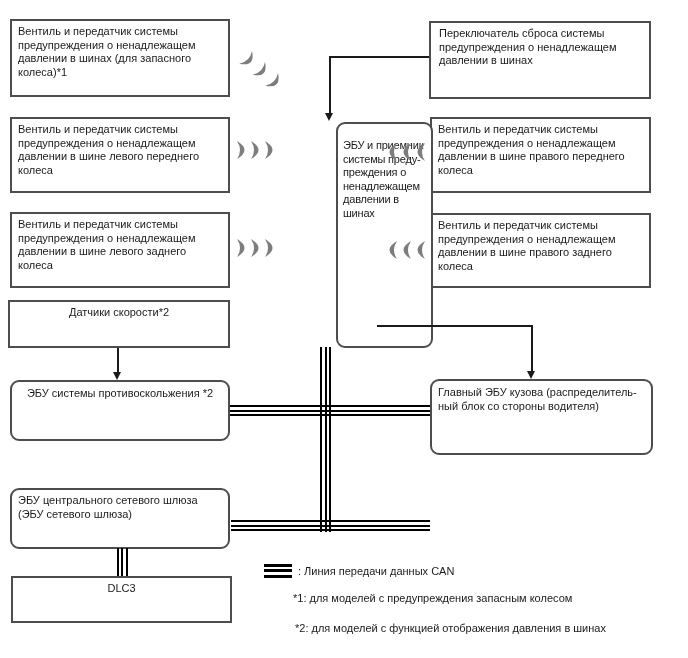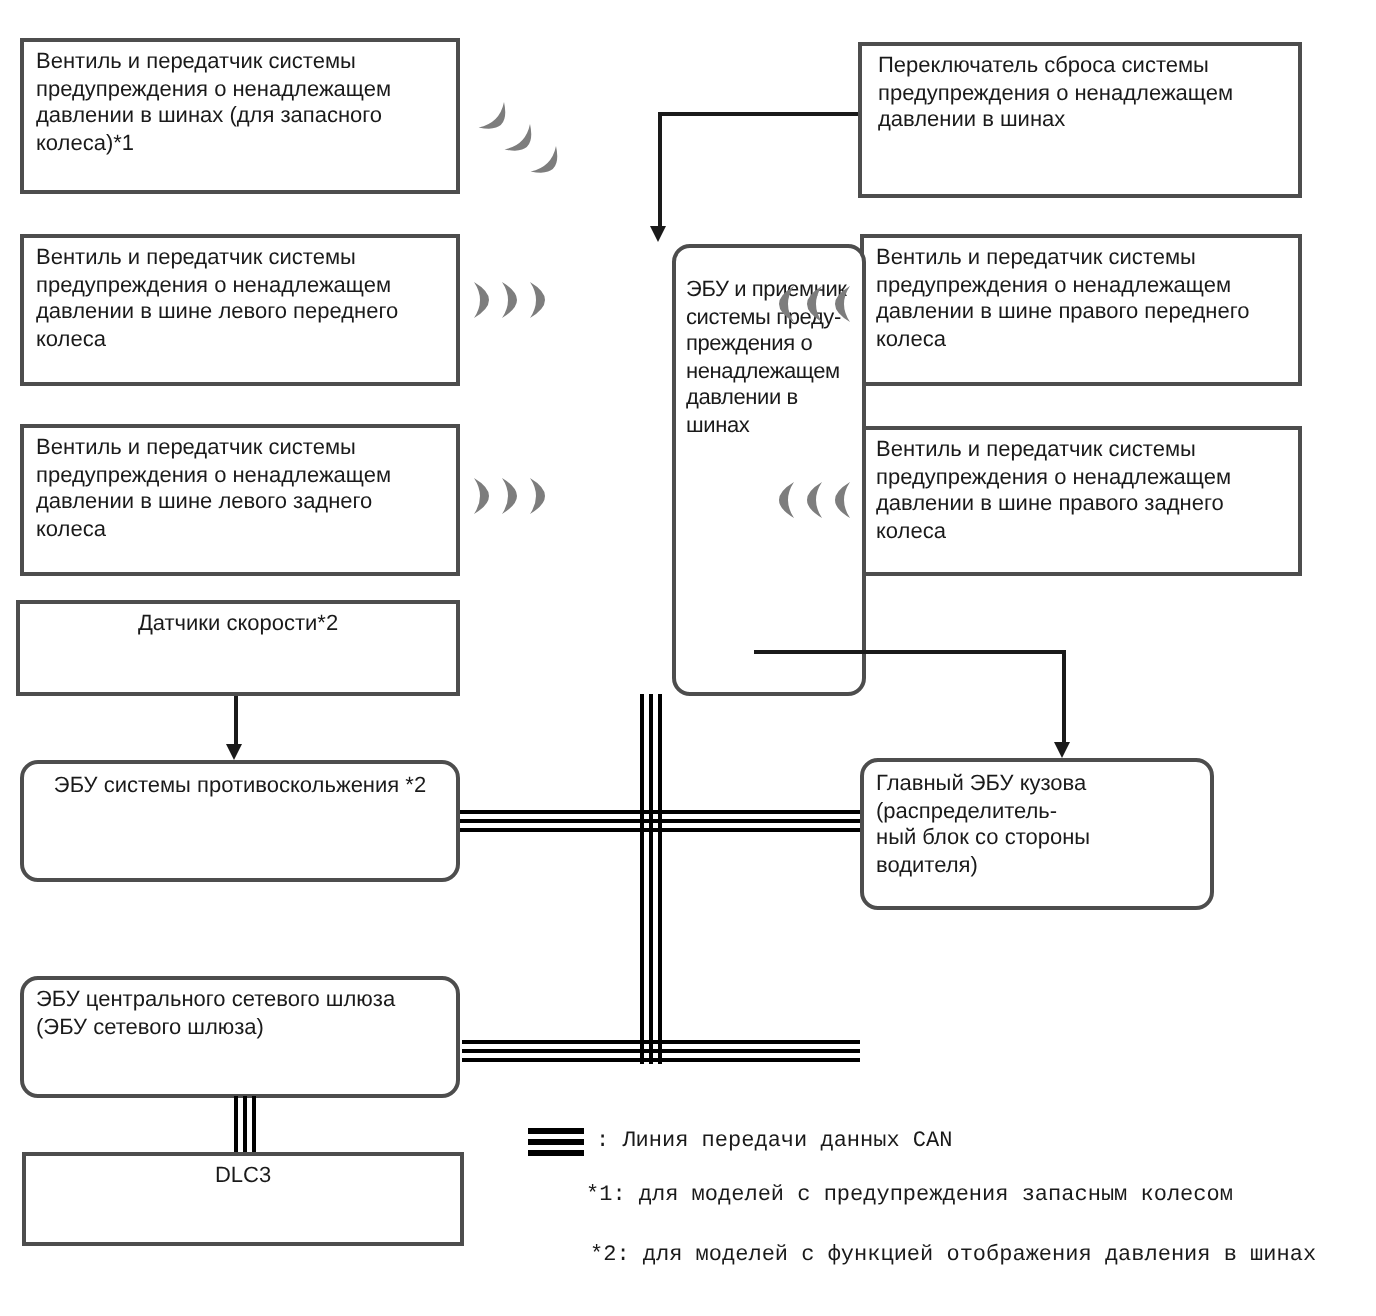--- a/index.html
+++ b/index.html
@@ -15,21 +15,21 @@
   #b-spare{left:10px;top:19px;width:220px;height:78px;}
   #b-fl{left:10px;top:117px;width:220px;height:76px;}
   #b-rl{left:10px;top:212px;width:220px;height:76px;}
   #b-speed{left:8px;top:300px;width:222px;height:48px;}
   #b-abs{left:10px;top:380px;width:220px;height:61px;padding-top:5px;}
   #b-gw{left:10px;top:488px;width:220px;height:61px;}
   #b-dlc{left:11px;top:576px;width:221px;height:47px;}
   #b-reset{left:429px;top:21px;width:222px;height:78px;padding-left:8px;}
   #b-fr{left:430px;top:117px;width:221px;height:76px;}
   #b-rr{left:430px;top:213px;width:221px;height:75px;}
-  #b-body{left:430px;top:379px;width:177px;height:76px;padding-top:5px;}
+  #b-body{left:430px;top:379px;width:223px;height:76px;padding-top:5px;}
   #b-meter{left:430px;top:485px;width:220px;height:63px;}
   #b-tpms{left:296px;top:122px;width:97px;height:226px;padding:15px 2px 0 5px;letter-spacing:-0.2px;margin-left:40px;}
 
   
   .ln{position:absolute;background:#1a1a1a;}
   .arrow-down{position:absolute;width:0;height:0;
       border-left:4.5px solid transparent;border-right:4.5px solid transparent;
       border-top:8px solid #1a1a1a;}
   #c1h{left:329px;top:56px;width:100px;height:1.5px;}
   #c1v{left:329px;top:56px;width:1.5px;height:59px;}
@@ -56,21 +56,21 @@
   .mirror svg{transform:scaleX(-1);}
   #s-spare{left:231px;top:50px;}
   #s-fl{left:235px;top:140px;}
   #s-rl{left:235px;top:238px;}
   #s-fr{left:383px;top:142px;}
   #s-rr{left:383px;top:240px;}
 
   
   .legend-can-icon{position:absolute;left:264px;top:564px;width:28px;height:14px;
      background:repeating-linear-gradient(to bottom,#000 0 3px,transparent 3px 5.5px);}
-  .legend-text{position:absolute;font-size:11px;line-height:13px;color:#1a1a1a;font-family:Liberation Mono, monospace;}
+  .legend-text{position:absolute;font-size:11px;line-height:13px;color:#1a1a1a;}
   #lg-can{left:298px;top:565px;}
   #lg-n1{left:293px;top:592px;}
   #lg-n2{left:295px;top:622px;}
 </style>
 </head>
 <body>
 
 <div class="canvas">
 
   <div class="box" id="b-spare">Вентиль и передатчик системы предупреждения о ненадлежащем давлении в шинах (для запасного колеса)*1</div>

